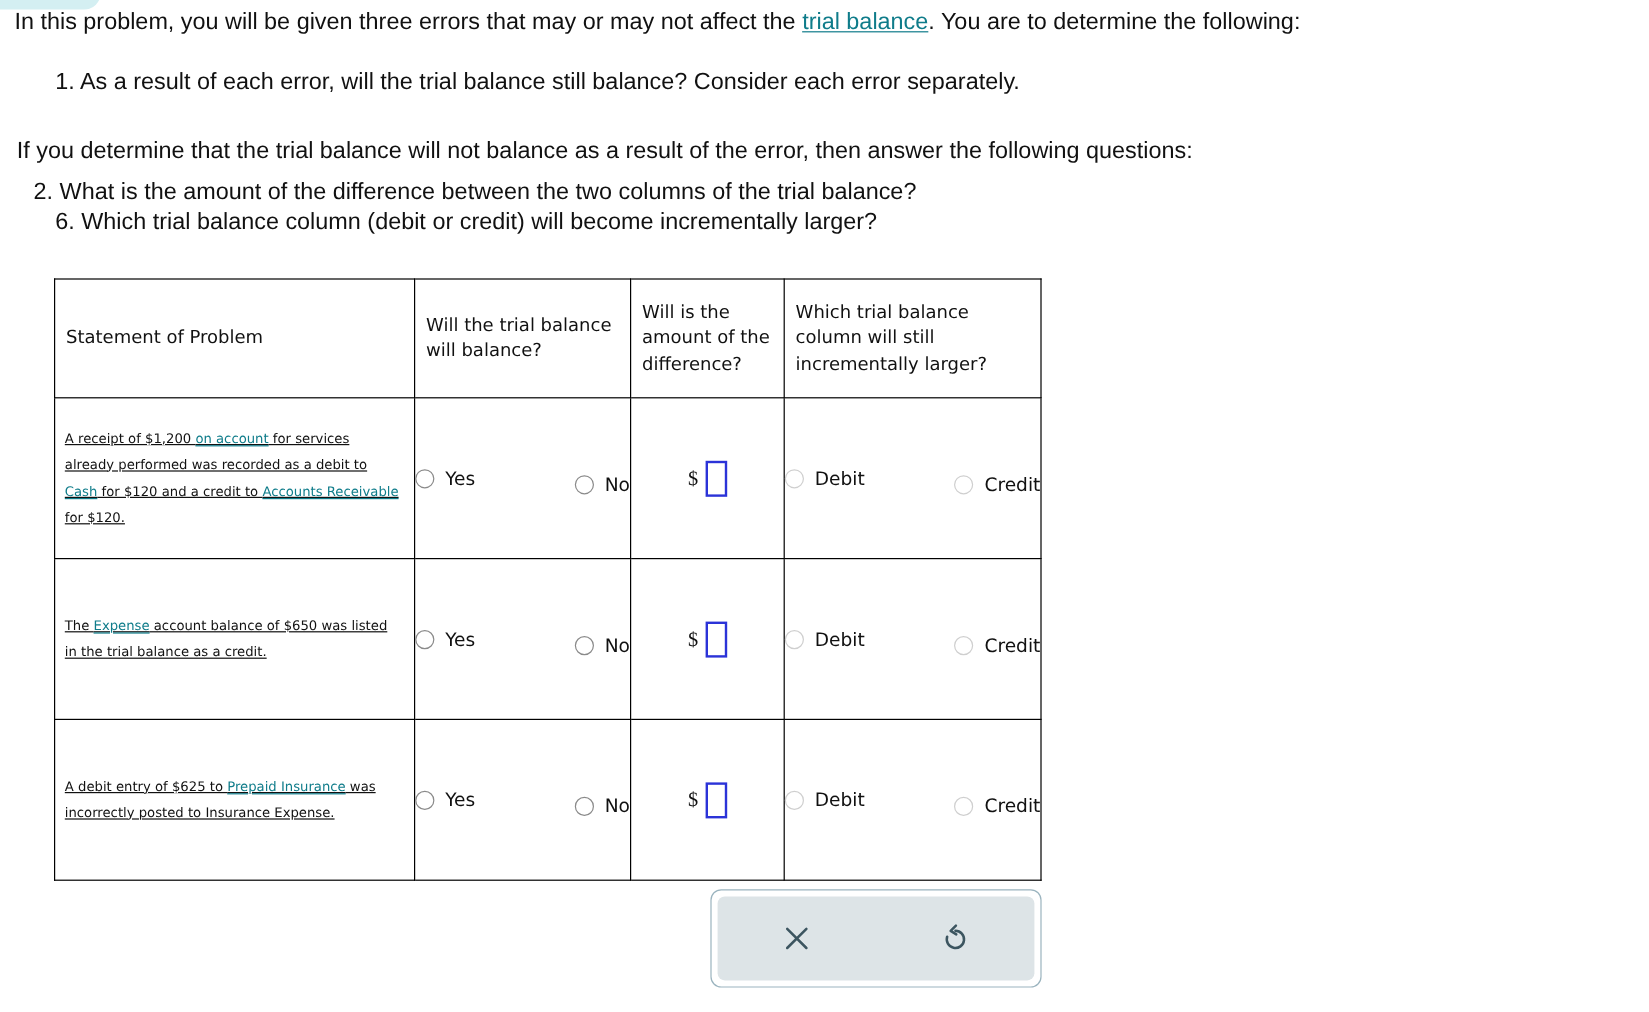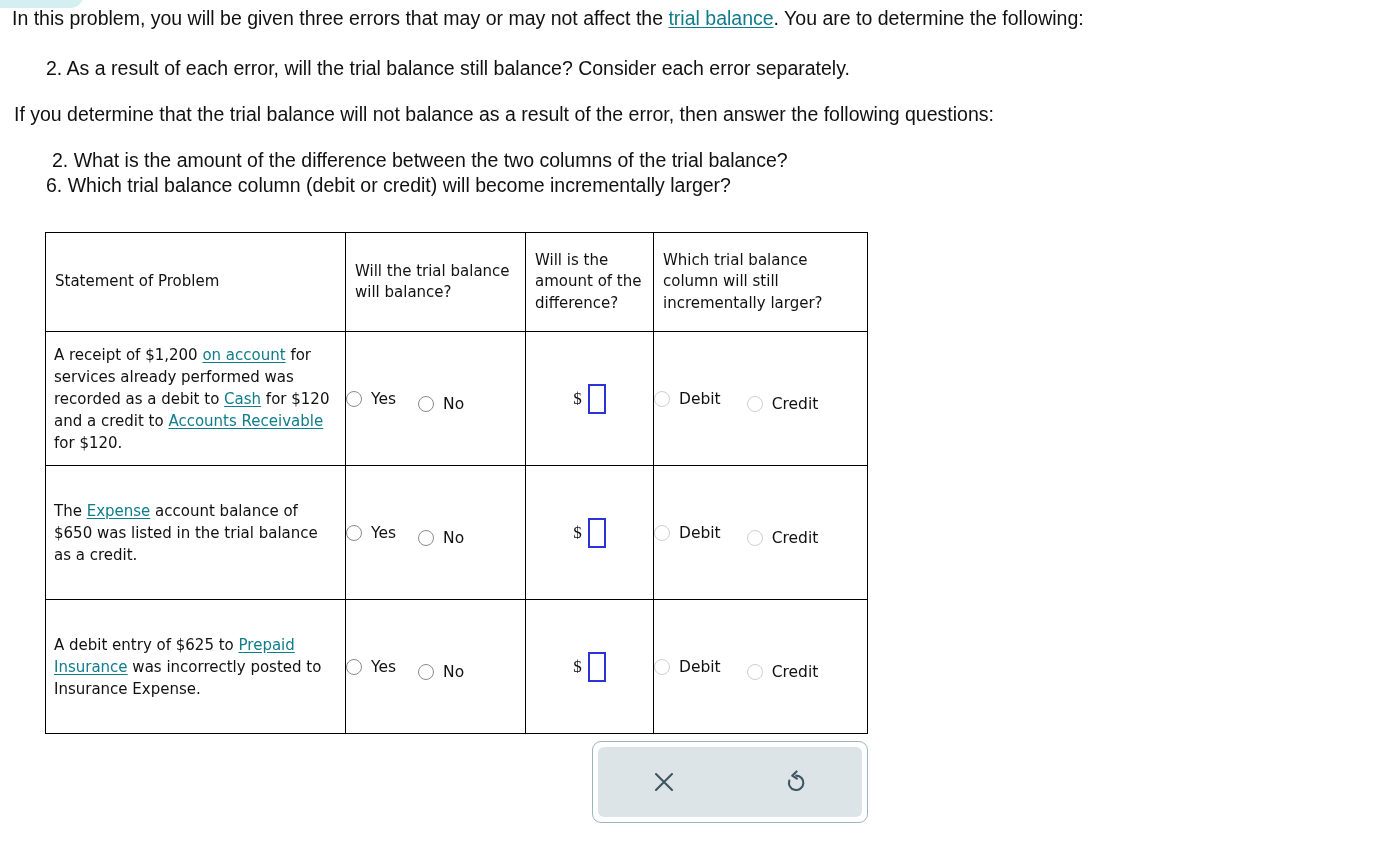--- a/index.html
+++ b/index.html
@@ -37,22 +37,22 @@
     font-size: 19.5px;
     line-height: 23px;
     color: #111111;
   }
   .prompt p {
     margin: 0;
     padding: 0;
   }
   .p-line1 { position: absolute; left: 12px; top: 7px; white-space: nowrap; text-align: right; }
   .p-item1 { position: absolute; left: 46px; top: 57px; white-space: nowrap; }
-  .p-line2 { position: absolute; left: 14px; top: 103px; white-space: nowrap; }
-  .p-item2 { position: absolute; left: 52px; top: 149px; white-space: nowrap; }
+  .p-line2 { position: absolute; left: 14px; top: 115px; white-space: nowrap; }
+  .p-item2 { position: absolute; left: 28px; top: 149px; white-space: nowrap; }
   .p-item3 { position: absolute; left: 46px; top: 174px; white-space: nowrap; }
 
   a.link, .link {
     color: #0f7c8a;
     text-decoration: underline;
     text-underline-offset: 2px;
     cursor: pointer;
   }
 
   
@@ -80,28 +80,29 @@
 
   .hdr-row td { height: 98px; }
   .hdr-pad { padding: 6px 9px; line-height: 21.5px; }
   .hdr-center { text-align: left; }
 
   .body-row td { height: 133px; }
 
   .stmt-cell {
     padding: 8px 10px 8px 8px;
     line-height: 22px;
-    font-size: 15px;
+    font-size: 11px;
+    text-decoration: underline;
   }
 
   
   .radio-group {
     display: flex;
     align-items: center;
-    justify-content: flex-start;
+    justify-content: space-between;
     gap: 0;
   }
   .radio-opt {
     display: inline-flex;
     align-items: center;
     cursor: pointer;
   }
   .radio-opt + .radio-opt { margin-left: 22px; margin-top: 11px; }
   .radio-dot {
     display: inline-block;
@@ -180,21 +181,21 @@
   }
   .tool-btn svg { display: block; }
 </style>
 </head>
 <body>
 
 <div class="top-tab"></div>
 
 <div class="prompt">
   <p class="p-line1"><span>In this problem, you will be given three errors that may or may not affect the </span><a class="link">trial balance</a><span>. You are to determine the following:</span></p>
-  <p class="p-item1">2. As a result of each error, will the trial balance still balance? Consider each error separately.</p>
+  <p class="p-item1">1. As a result of each error, will the trial balance still balance? Consider each error separately.</p>
   <p class="p-line2">If you determine that the trial balance will not balance as a result of the error, then answer the following questions:</p>
   <p class="p-item2">2. What is the amount of the difference between the two columns of the trial balance?</p>
   <p class="p-item3">6. Which trial balance column (debit or credit) will become incrementally larger?</p>
 </div>
 
 <div class="tbl-wrap">
   <table class="qtable">
     <colgroup>
       <col class="col-stmt">
         <col class="col-bal">

